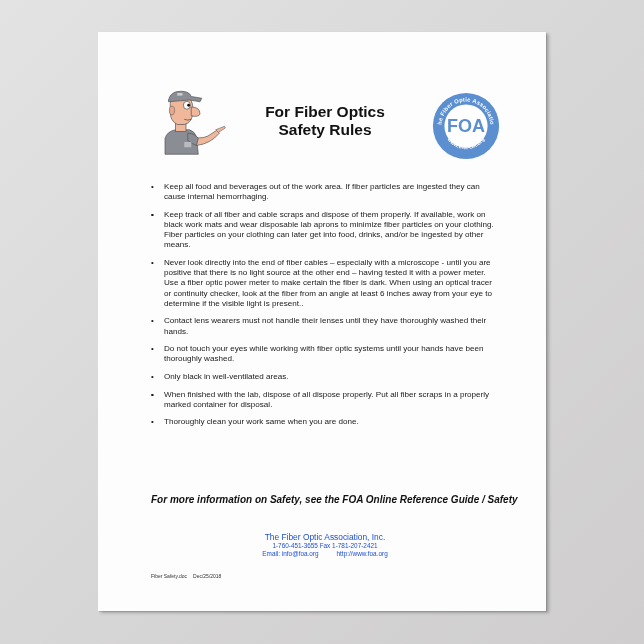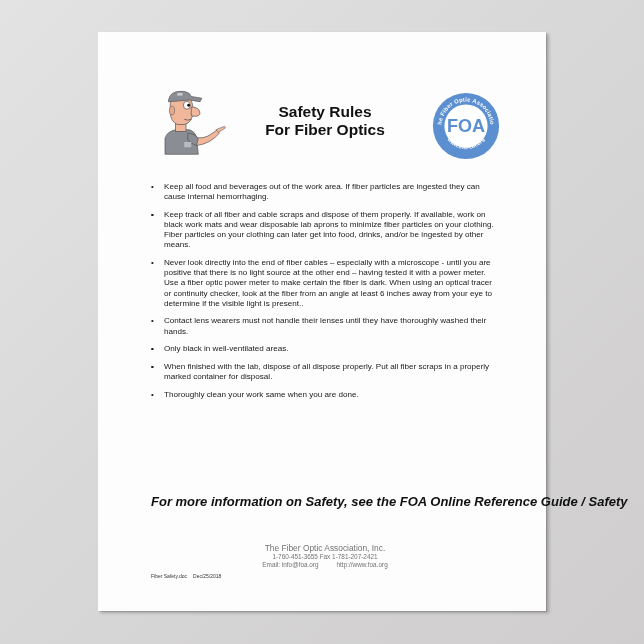--- a/index.html
+++ b/index.html
@@ -68,32 +68,32 @@
     .rule .bullet {
       position: absolute;
       left: 3px;
       top: 0;
       font-size: 8px;
     }
     .more-info {
       position: absolute;
       left: 151px;
       top: 494px;
-      font-size: 13px;
+      font-size: 10px;
       font-weight: bold;
       font-style: italic;
       color: #111;
     }
     .footer {
       position: absolute;
       left: 200px;
       width: 250px;
-      top: 543px;
+      top: 532px;
       text-align: center;
-      color: #737373;
+      color: #1d4ed8;
     }
     .footer .org {
       font-size: 8.4px;
       line-height: 10px;
     }
     .footer .line {
       font-size: 6.4px;
       line-height: 8.2px;
     }
     .footer .contact span + span {
@@ -138,22 +138,22 @@
 
   <path d="M30 38 Q34 40 38 38" fill="none" stroke="#444" stroke-width="0.8"></path>
 
   <path d="M12 16 Q14 6 26 6 Q36 6 38 12 L50 14 L48 18 L36 16 L12 18 Z" fill="#8a8d93" stroke="#555" stroke-width="0.8"></path>
   <rect x="22" y="8" width="6" height="3" fill="#ccc"></rect>
 
   <rect x="30" y="64" width="8" height="6" fill="#b8bbc0"></rect>
 </svg>
 
 <div class="title">
+  <div>For Fiber Optics</div>
   <div>Safety Rules</div>
-  <div>For Fiber Optics</div>
 </div>
 
 <svg class="logo" viewBox="0 0 100 100">
   <defs>
     <path id="arcTop" d="M 16 50 A 34 34 0 0 1 84 50"></path>
     <path id="arcBottom" d="M 19 58 A 32 32 0 0 0 81 58"></path>
   </defs>
   <circle cx="50" cy="50" r="46" fill="#5b8fcf"></circle>
   <circle cx="50" cy="50" r="30" fill="#ffffff"></circle>
   <text font-family="Liberation Sans, sans-serif" font-size="8" font-weight="bold" fill="#ffffff" letter-spacing="0.3">
@@ -164,21 +164,21 @@
   </text>
   <text x="50" y="59" text-anchor="middle" font-family="Liberation Sans, sans-serif" font-size="25" font-weight="bold" fill="#5b8fcf">FOA</text>
 </svg>
 
 <ul class="rules">
   <li class="rule"><span class="bullet">•</span><span>Keep all food and beverages out of the work area. If fiber particles are ingested they can cause internal hemorrhaging.</span></li>
   <li class="rule"><span class="bullet">•</span></li>
   <li class="rule"><span class="bullet">•</span><span>Keep track of all fiber and cable scraps and dispose of them properly. If available, work on black work mats and wear disposable lab aprons to minimize fiber particles on your clothing. Fiber particles on your clothing can later get into food, drinks, and/or be ingested by other means.</span></li>
   <li class="rule"><span class="bullet">•</span><span>Never look directly into the end of fiber cables – especially with a microscope - until you are positive that there is no light source at the other end – having tested it with a power meter. Use a fiber optic power meter to make certain the fiber is dark. When using an optical tracer or continuity checker, look at the fiber from an angle at least 6 inches away from your eye to determine if the visible light is present..</span></li>
   <li class="rule"><span class="bullet">•</span><span>Contact lens wearers must not handle their lenses until they have thoroughly washed their hands.</span></li>
-  <li class="rule"><span class="bullet">•</span></li>
+  <li class="rule"><span class="bullet">•</span><span>Do not touch your eyes while working with fiber optic systems until your hands have been thoroughly washed.</span></li>
   <li class="rule"><span class="bullet">•</span><span>Only black in well-ventilated areas.</span></li>
   <li class="rule"><span class="bullet">•</span></li>
   <li class="rule"><span class="bullet">•</span><span>When finished with the lab, dispose of all dispose properly. Put all fiber scraps in a properly marked container for disposal.</span></li>
   <li class="rule"><span class="bullet">•</span><span>Thoroughly clean your work same when you are done.</span></li>
 </ul>
 
 <div class="more-info">For more information on Safety, see the FOA Online Reference Guide / Safety</div>
 
 <div class="footer">
   <div class="org">The Fiber Optic Association, Inc.</div>

